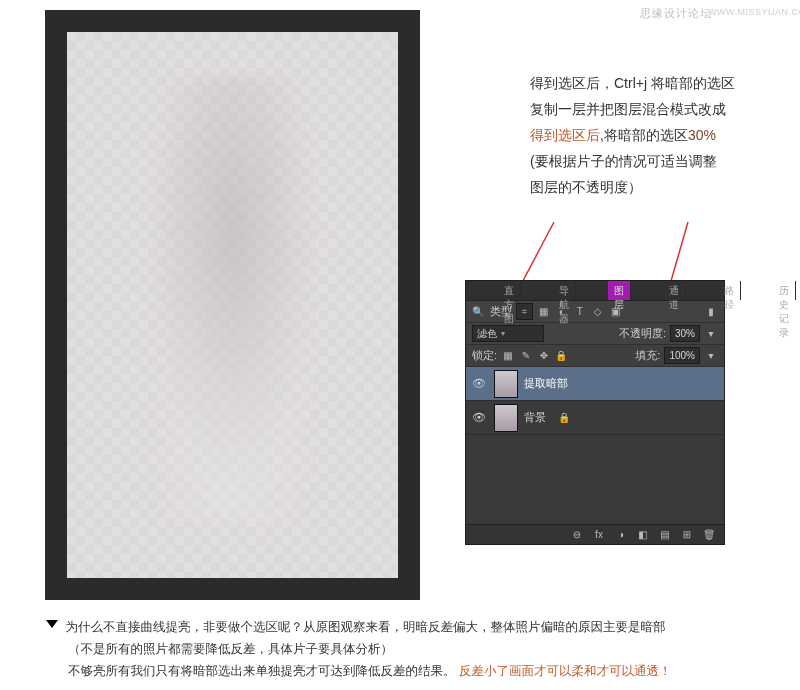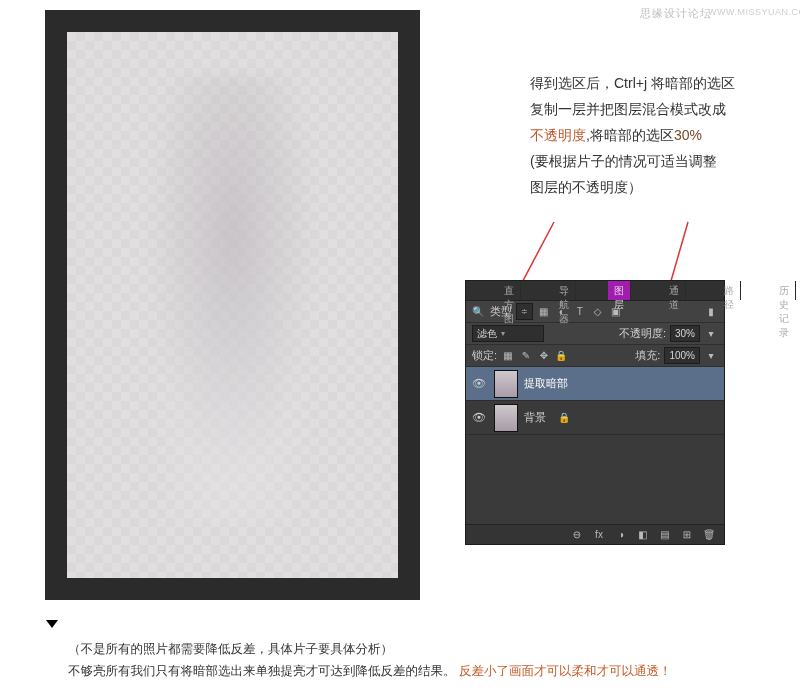--- a/index.html
+++ b/index.html
@@ -204,21 +204,21 @@
 <div class="watermark-right">WWW.MISSYUAN.COM</div>
 
 <div class="canvas-frame">
   <div class="canvas-inner"></div>
 </div>
 
 <div class="instructions">
   <div>得到选区后，Ctrl+j 将暗部的选区</div>
   <div>复制一层并把图层混合模式改成</div>
   <div>
-    <span class="hl-orange">不透明度</span><span>,将暗部的选区</span><span class="hl-brown">30%</span>
+    <span class="hl-orange">得到选区后</span><span>,将暗部的选区</span><span class="hl-brown">30%</span>
   </div>
   <div>(要根据片子的情况可适当调整</div>
   <div>图层的不透明度）</div>
 </div>
 
 <svg class="annot">
   <line x1="554" y1="222" x2="498" y2="328" stroke="#d33" stroke-width="1.5"></line>
   <line x1="688" y1="222" x2="658" y2="326" stroke="#d33" stroke-width="1.5"></line>
   <ellipse cx="492" cy="332" rx="22" ry="12" fill="none" stroke="#d33" stroke-width="1.5"></ellipse>
   <ellipse cx="658" cy="332" rx="22" ry="12" fill="none" stroke="#d33" stroke-width="1.5"></ellipse>
@@ -295,19 +295,20 @@
     <span class="mini-ico">◧</span>
     <span class="mini-ico">▤</span>
     <span class="mini-ico">⊞</span>
     <span class="mini-ico">🗑</span>
   </div>
 </div>
 
 <div class="bottom-note">
   <div>
     <span class="tri solid"></span>
+    <span>为什么不直接曲线提亮，非要做个选区呢？从原图观察来看，明暗反差偏大，整体照片偏暗的原因主要是暗部</span>
   </div>
   <div style="padding-left:20px">（不是所有的照片都需要降低反差，具体片子要具体分析）</div>
   <div style="padding-left:20px">
     <span>不够亮所有我们只有将暗部选出来单独提亮才可达到降低反差的结果。</span>
     <span class="hl-orange2">反差小了画面才可以柔和才可以通透！</span>
   </div>
 </div>
 
 </body></html>

